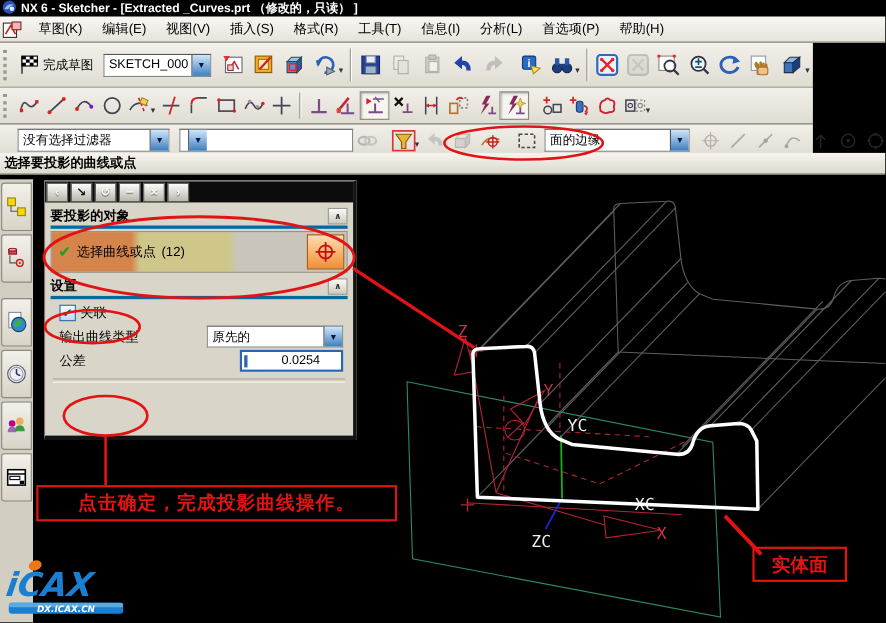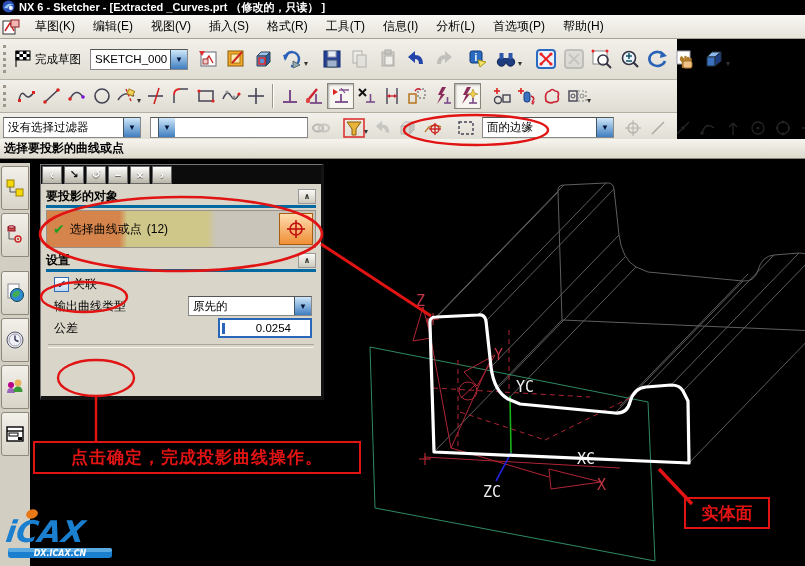--- a/index.html
+++ b/index.html
@@ -12,21 +12,21 @@
   #titlebar{position:absolute;left:0;top:0;width:805px;height:25px;background:#000;
     display:flex;color:#fff;font-size:11px;font-weight:bold;white-space:nowrap;}
   #titlebar .logo{width:13px;height:13px;margin:0 4px 0 2px;}
   
   #menubar{position:absolute;left:0;top:15px;width:805px;height:23px;
     background:linear-gradient(#f8f7f3,#e6e3da);border-bottom:1px solid #a8a498;
     display:flex;align-items:center;font-size:12px;color:#000;}
   #menubar .appicon{width:18px;height:16px;margin:0 6px 0 2px;}
   #menubar .mi{padding:3px 9px;cursor:default;}
   
-  .toolbar{position:absolute;left:0;width:677px;background:linear-gradient(#f2f0ea,#dfdcd2);
+  .toolbar{position:absolute;left:0;width:739px;background:linear-gradient(#f2f0ea,#dfdcd2);
     border-bottom:1px solid #b4b0a4;display:flex;align-items:center;font-size:11.5px;}
   #tb1{top:39px;height:40px;}
   #tb2{top:80px;height:32px;}
   #tb3{top:113px;height:29px;}
   .grip{width:4px;height:70%;border-left:3px dotted #9b978b;margin:0 4px 0 3px;}
   .sep{width:1px;height:75%;background:#9b978b;box-shadow:1px 0 0 #fff;margin:0 4px;}
   .tbtn{width:28px;height:28px;display:flex;align-items:center;justify-content:center;flex:0 0 auto;}
   #tb2 .tbtn,#tb3 .tbtn{width:25px;height:24px;}
   .tbtn.dis{opacity:.42;filter:grayscale(1);}
   .tbtn.pressed{border:1px solid #8a867a;background:#f7f5ef;box-shadow:inset 1px 1px 2px #aaa;}
@@ -442,21 +442,21 @@
       <rect x="2" y="5" width="8" height="10" fill="none" stroke="#445" stroke-width="1.4"></rect>
       <circle cx="6" cy="10" r="2" fill="none" stroke="#445"></circle>
       <rect x="11" y="5" width="8" height="10" fill="none" stroke="#888" stroke-width="1.2" stroke-dasharray="2 2"></rect>
       <circle cx="15" cy="10" r="2" fill="none" stroke="#888"></circle>
     </svg>
   </div>
   <span class="caret">▾</span>
 </div>
 
 <div id="tb3" class="toolbar">
-  <div class="combo" style="width:132px;margin-left:3px;">
+  <div class="combo" style="width:132px;margin-left:16px;">
     <span class="cv">没有选择过滤器</span>
     <span class="ca">▼</span>
   </div>
   <div class="combo" style="width:152px;margin-left:9px;">
     <span class="ca">▼</span>
   </div>
   <div class="tbtn dis">
     <svg width="20" height="18" viewBox="0 0 20 18">
       <ellipse cx="7" cy="9" rx="5" ry="3.5" fill="none" stroke="#777" stroke-width="2"></ellipse>
       <ellipse cx="13" cy="9" rx="5" ry="3.5" fill="none" stroke="#999" stroke-width="2"></ellipse>

